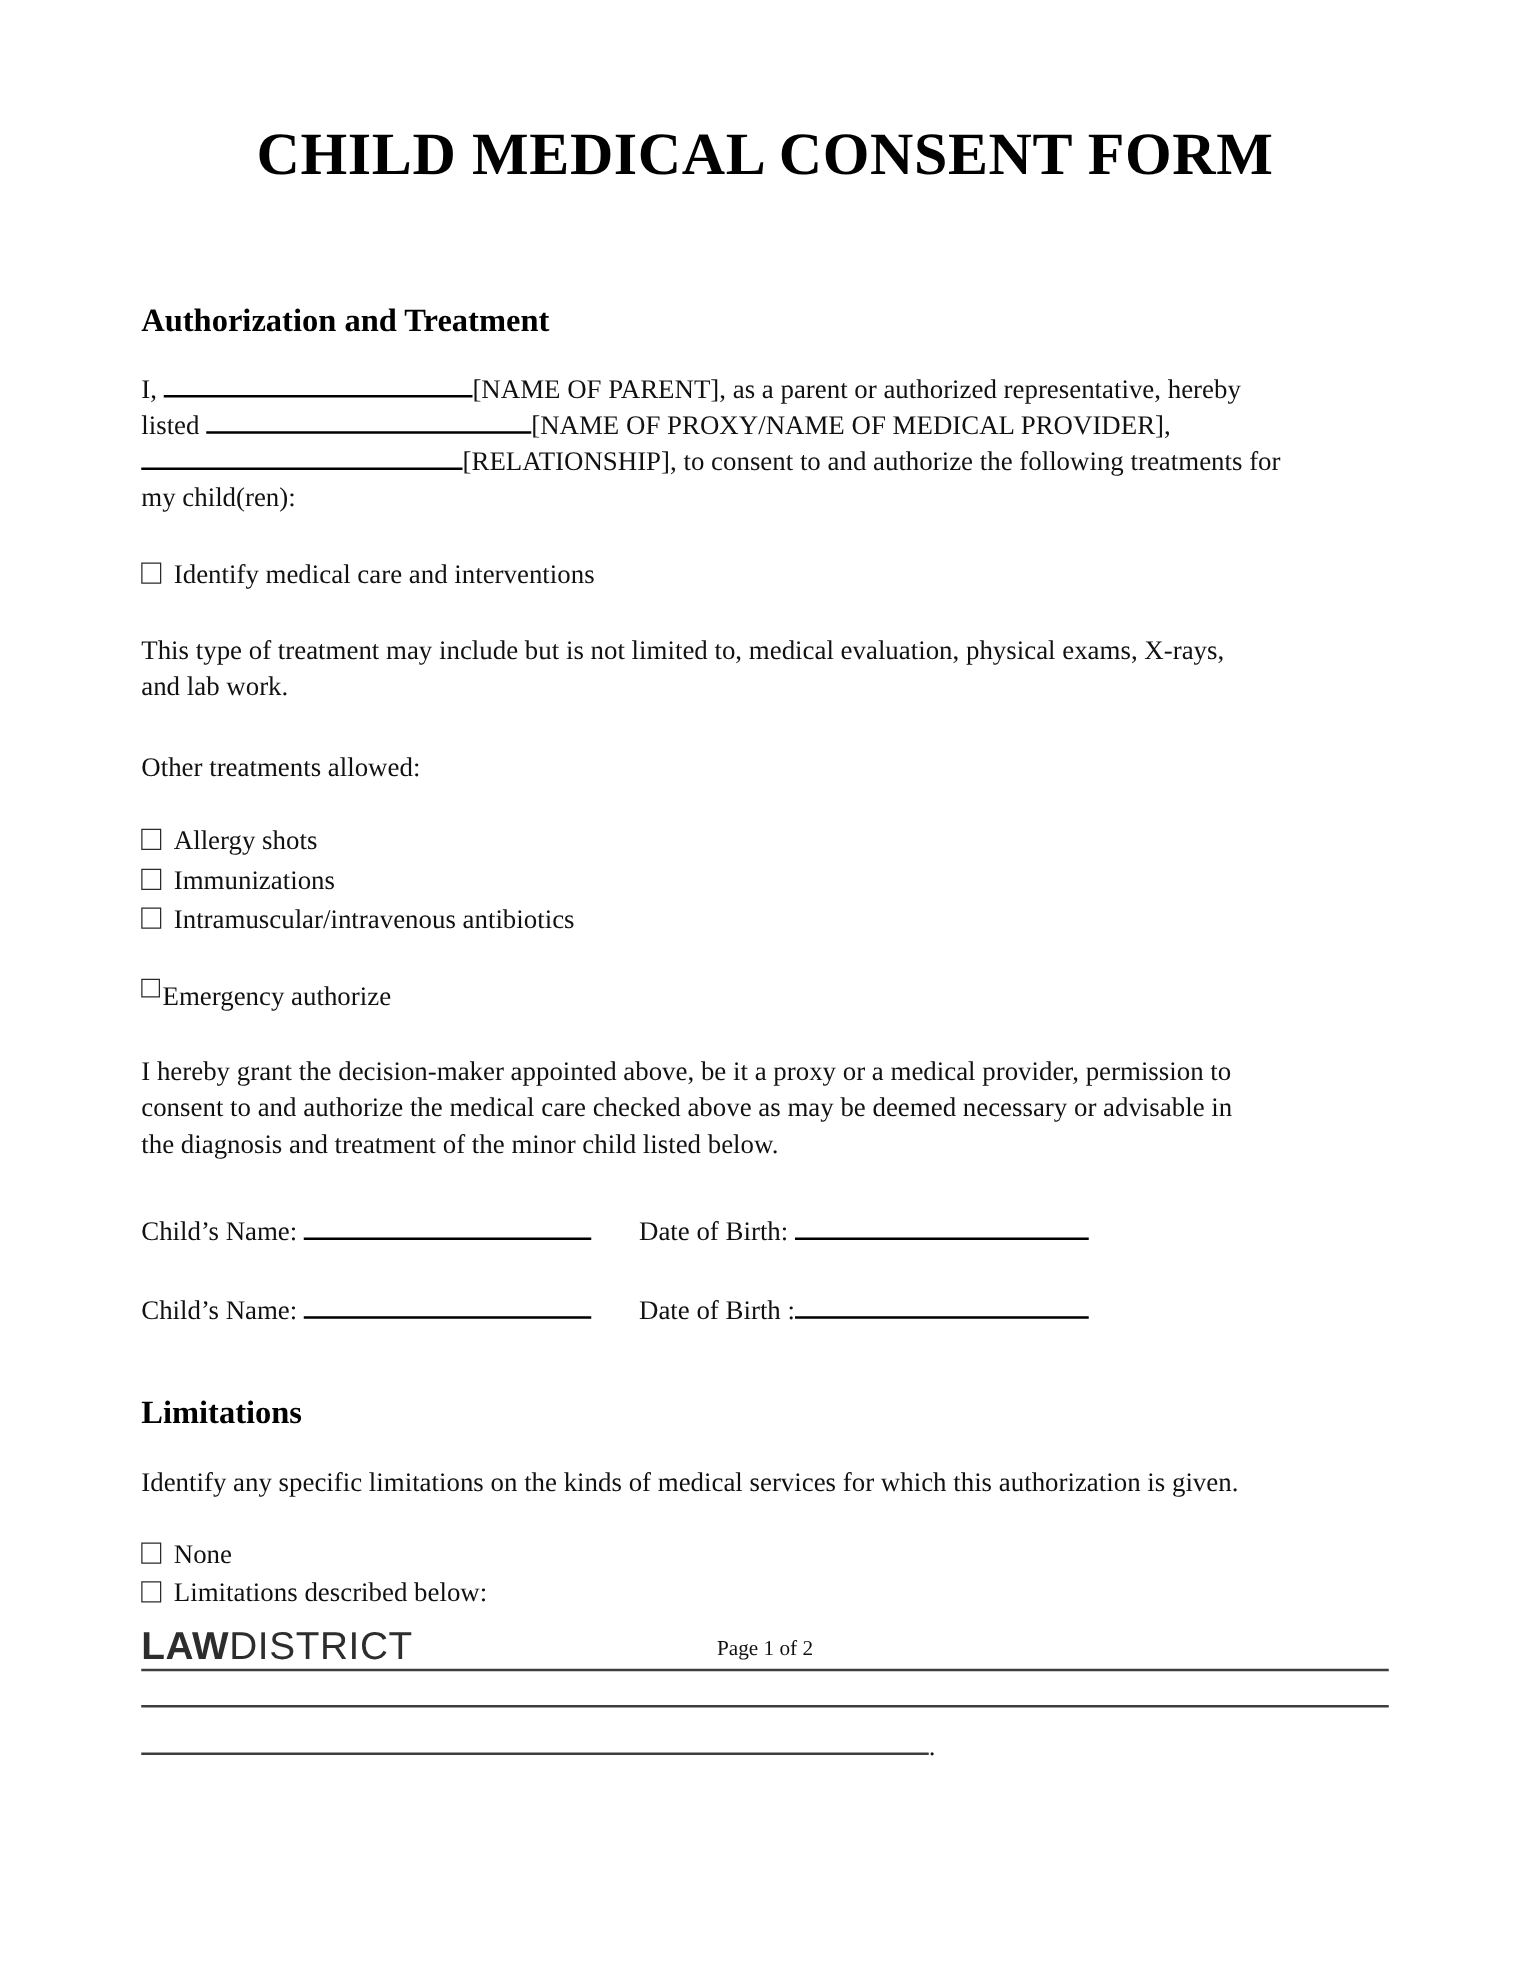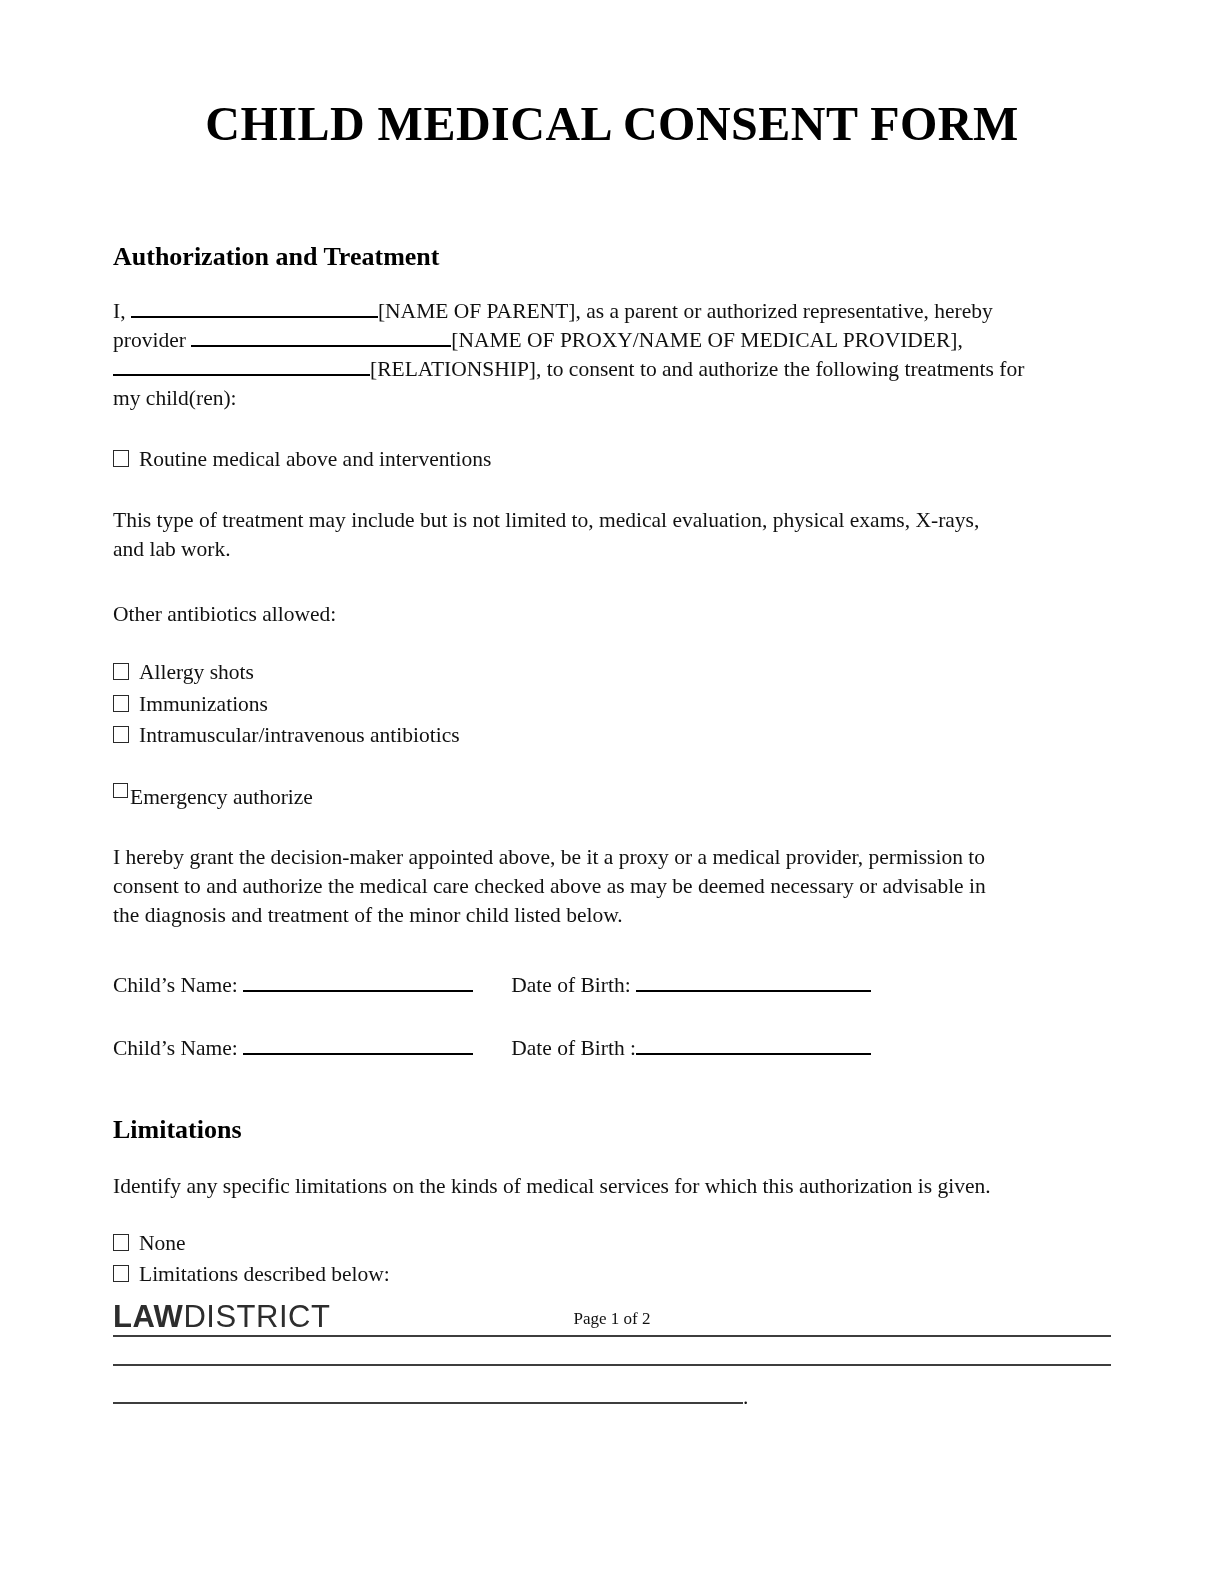--- a/index.html
+++ b/index.html
@@ -146,33 +146,33 @@
 <body>
 
 <div class="page">
 
   <h1 class="doc-title">CHILD MEDICAL CONSENT FORM</h1>
 
   <h2 class="section-heading h-auth">Authorization and Treatment</h2>
 
   <div class="para intro">
     <div class="line"><span>I,</span> <span class="blank blank-intro1"></span><span>[NAME OF PARENT], as a parent or authorized representative, hereby</span></div>
-    <div class="line"><span>provider</span> <span class="blank blank-intro2"></span><span>[NAME OF PROXY/NAME OF MEDICAL PROVIDER],</span></div>
+    <div class="line"><span>listed</span> <span class="blank blank-intro2"></span><span>[NAME OF PROXY/NAME OF MEDICAL PROVIDER],</span></div>
     <div class="line"><span class="blank blank-intro3"></span><span>[RELATIONSHIP], to consent to and authorize the following treatments for</span></div>
     <div class="line"><span>my child(ren):</span></div>
   </div>
 
-  <div class="option-row row-routine"><span class="checkbox"></span><span>Routine medical above and interventions</span></div>
+  <div class="option-row row-routine"><span class="checkbox"></span><span>Identify medical care and interventions</span></div>
 
   <div class="para note-treatment">
     <div class="line">This type of treatment may include but is not limited to, medical evaluation, physical exams, X-rays,</div>
     <div class="line">and lab work.</div>
   </div>
 
-  <div class="para other-label">Other antibiotics allowed:</div>
+  <div class="para other-label">Other treatments allowed:</div>
 
   <div class="options-list">
     <div class="option-row"><span class="checkbox"></span><span>Allergy shots</span></div>
     <div class="option-row"><span class="checkbox"></span><span>Immunizations</span></div>
     <div class="option-row"><span class="checkbox"></span><span>Intramuscular/intravenous antibiotics</span></div>
   </div>
 
   <div class="option-row row-emergency"><span class="checkbox"></span><span>Emergency authorize</span></div>
 
   <div class="para note-grant">

